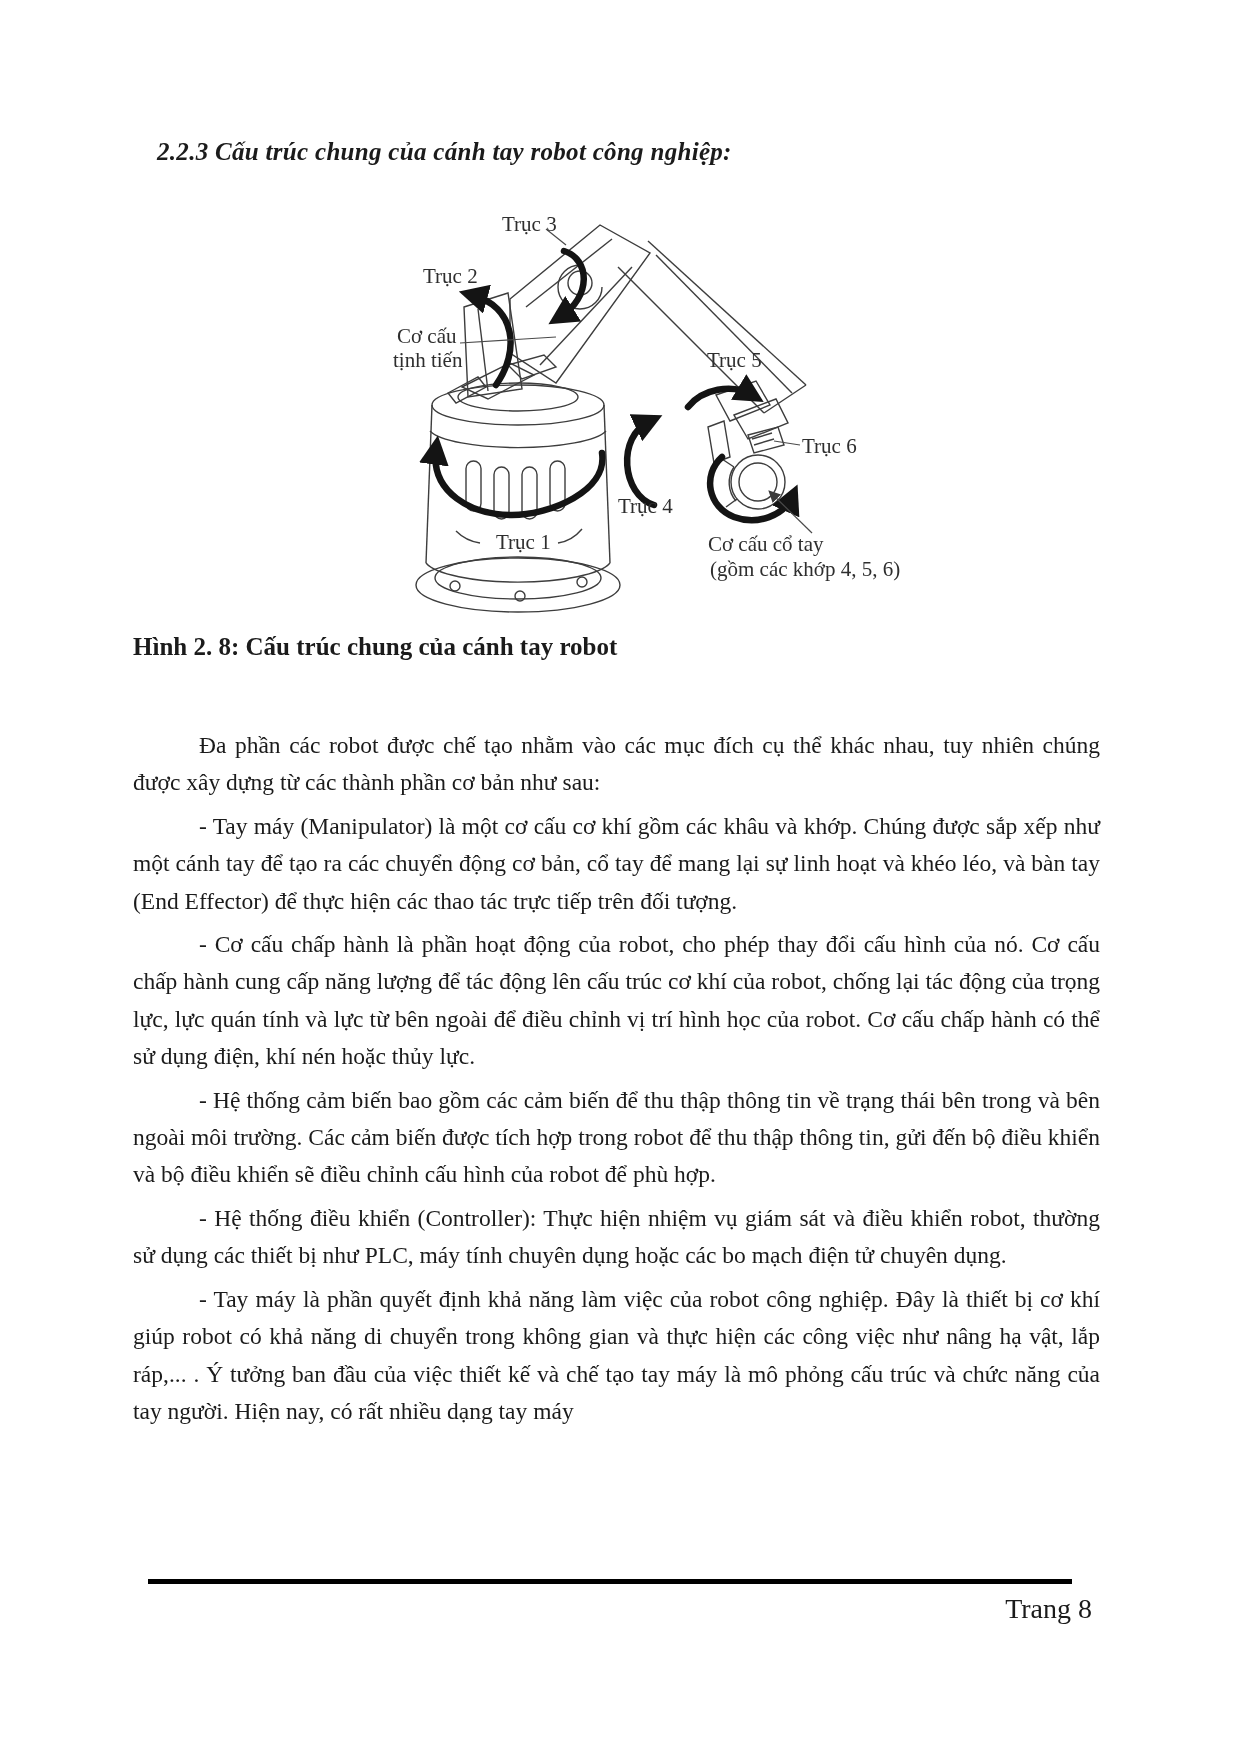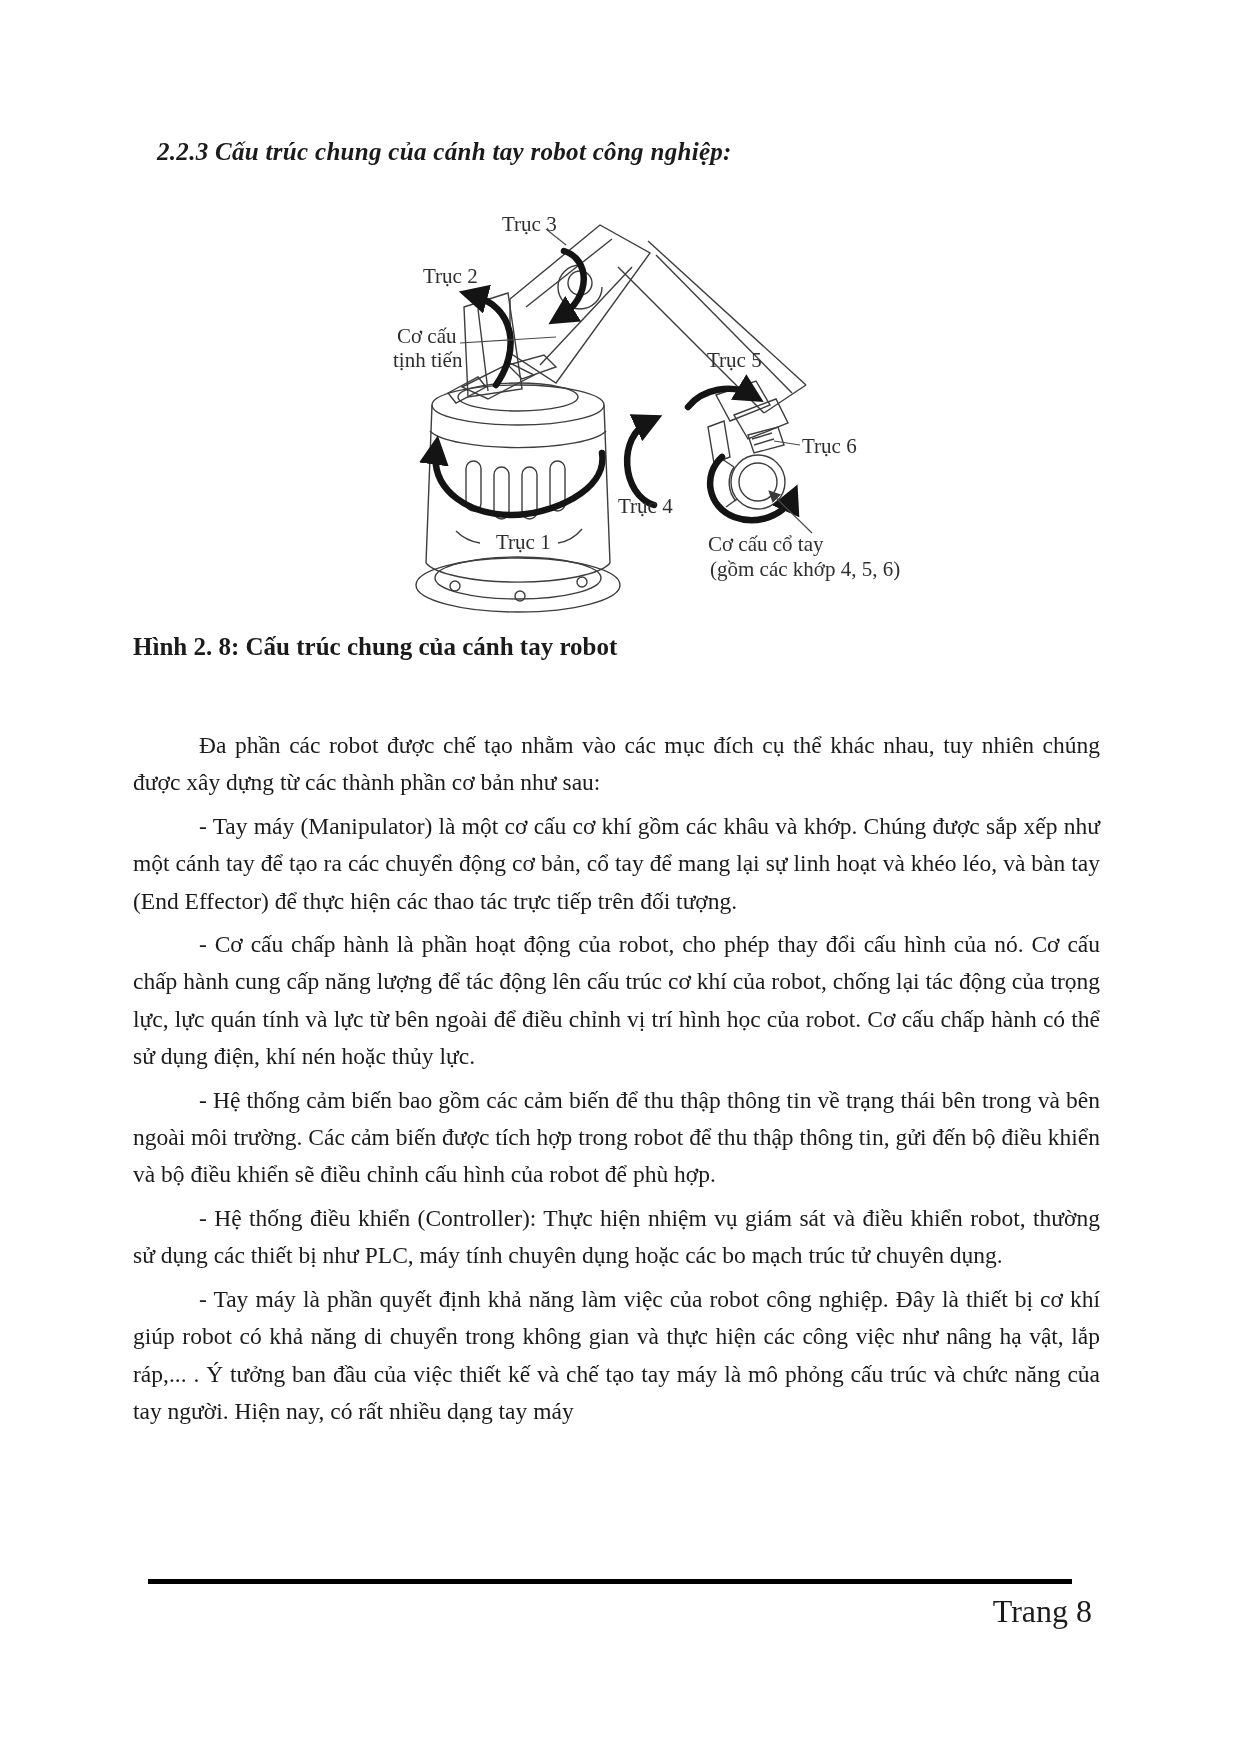--- a/index.html
+++ b/index.html
@@ -34,21 +34,21 @@
     line-height:37.4px;
     text-align:justify;
     text-indent:66px;
   }
   .footer-rule{
     position:absolute;left:148px;top:1579px;width:924px;height:5px;
     background:#000;
   }
   .page-number{
     position:absolute;top:1593px;right:148px;
-    font-size:32px;
+    font-size:28px;
   }
   svg text{
     font-family:"Liberation Serif", serif;
     font-size:21px;
     fill:#2e2e2e;
   }
   .sketch{stroke:#3d3d3d;stroke-width:1.4;fill:none;}
   .arrow{stroke:#141414;stroke-width:6.5;fill:none;stroke-linecap:round;}
   .pointer{stroke:#4a4a4a;stroke-width:1.2;fill:none;}
 </style>
@@ -152,20 +152,20 @@
     </svg>
   </div>
 
   <div class="figure-caption">Hình 2. 8: Cấu trúc chung của cánh tay robot</div>
 
   <div class="content">
     <p>Đa phần các robot được chế tạo nhằm vào các mục đích cụ thể khác nhau, tuy nhiên chúng được xây dựng từ các thành phần cơ bản như sau:</p>
     <p>- Tay máy (Manipulator) là một cơ cấu cơ khí gồm các khâu và khớp. Chúng được sắp xếp như một cánh tay để tạo ra các chuyển động cơ bản, cổ tay để mang lại sự linh hoạt và khéo léo, và bàn tay (End Effector) để thực hiện các thao tác trực tiếp trên đối tượng.</p>
     <p>- Cơ cấu chấp hành là phần hoạt động của robot, cho phép thay đổi cấu hình của nó. Cơ cấu chấp hành cung cấp năng lượng để tác động lên cấu trúc cơ khí của robot, chống lại tác động của trọng lực, lực quán tính và lực từ bên ngoài để điều chỉnh vị trí hình học của robot. Cơ cấu chấp hành có thể sử dụng điện, khí nén hoặc thủy lực.</p>
     <p>- Hệ thống cảm biến bao gồm các cảm biến để thu thập thông tin về trạng thái bên trong và bên ngoài môi trường. Các cảm biến được tích hợp trong robot để thu thập thông tin, gửi đến bộ điều khiển và bộ điều khiển sẽ điều chỉnh cấu hình của robot để phù hợp.</p>
-    <p>- Hệ thống điều khiển (Controller): Thực hiện nhiệm vụ giám sát và điều khiển robot, thường sử dụng các thiết bị như PLC, máy tính chuyên dụng hoặc các bo mạch trúc tử chuyên dụng.</p>
+    <p>- Hệ thống điều khiển (Controller): Thực hiện nhiệm vụ giám sát và điều khiển robot, thường sử dụng các thiết bị như PLC, máy tính chuyên dụng hoặc các bo mạch điện tử chuyên dụng.</p>
     <p>- Tay máy là phần quyết định khả năng làm việc của robot công nghiệp. Đây là thiết bị cơ khí giúp robot có khả năng di chuyển trong không gian và thực hiện các công việc như nâng hạ vật, lắp ráp,... . Ý tưởng ban đầu của việc thiết kế và chế tạo tay máy là mô phỏng cấu trúc và chức năng của tay người. Hiện nay, có rất nhiều dạng tay máy</p>
   </div>
 
   <div class="footer-rule"></div>
   <div class="page-number">Trang 8</div>
 
 </div>
 
 </body></html>

